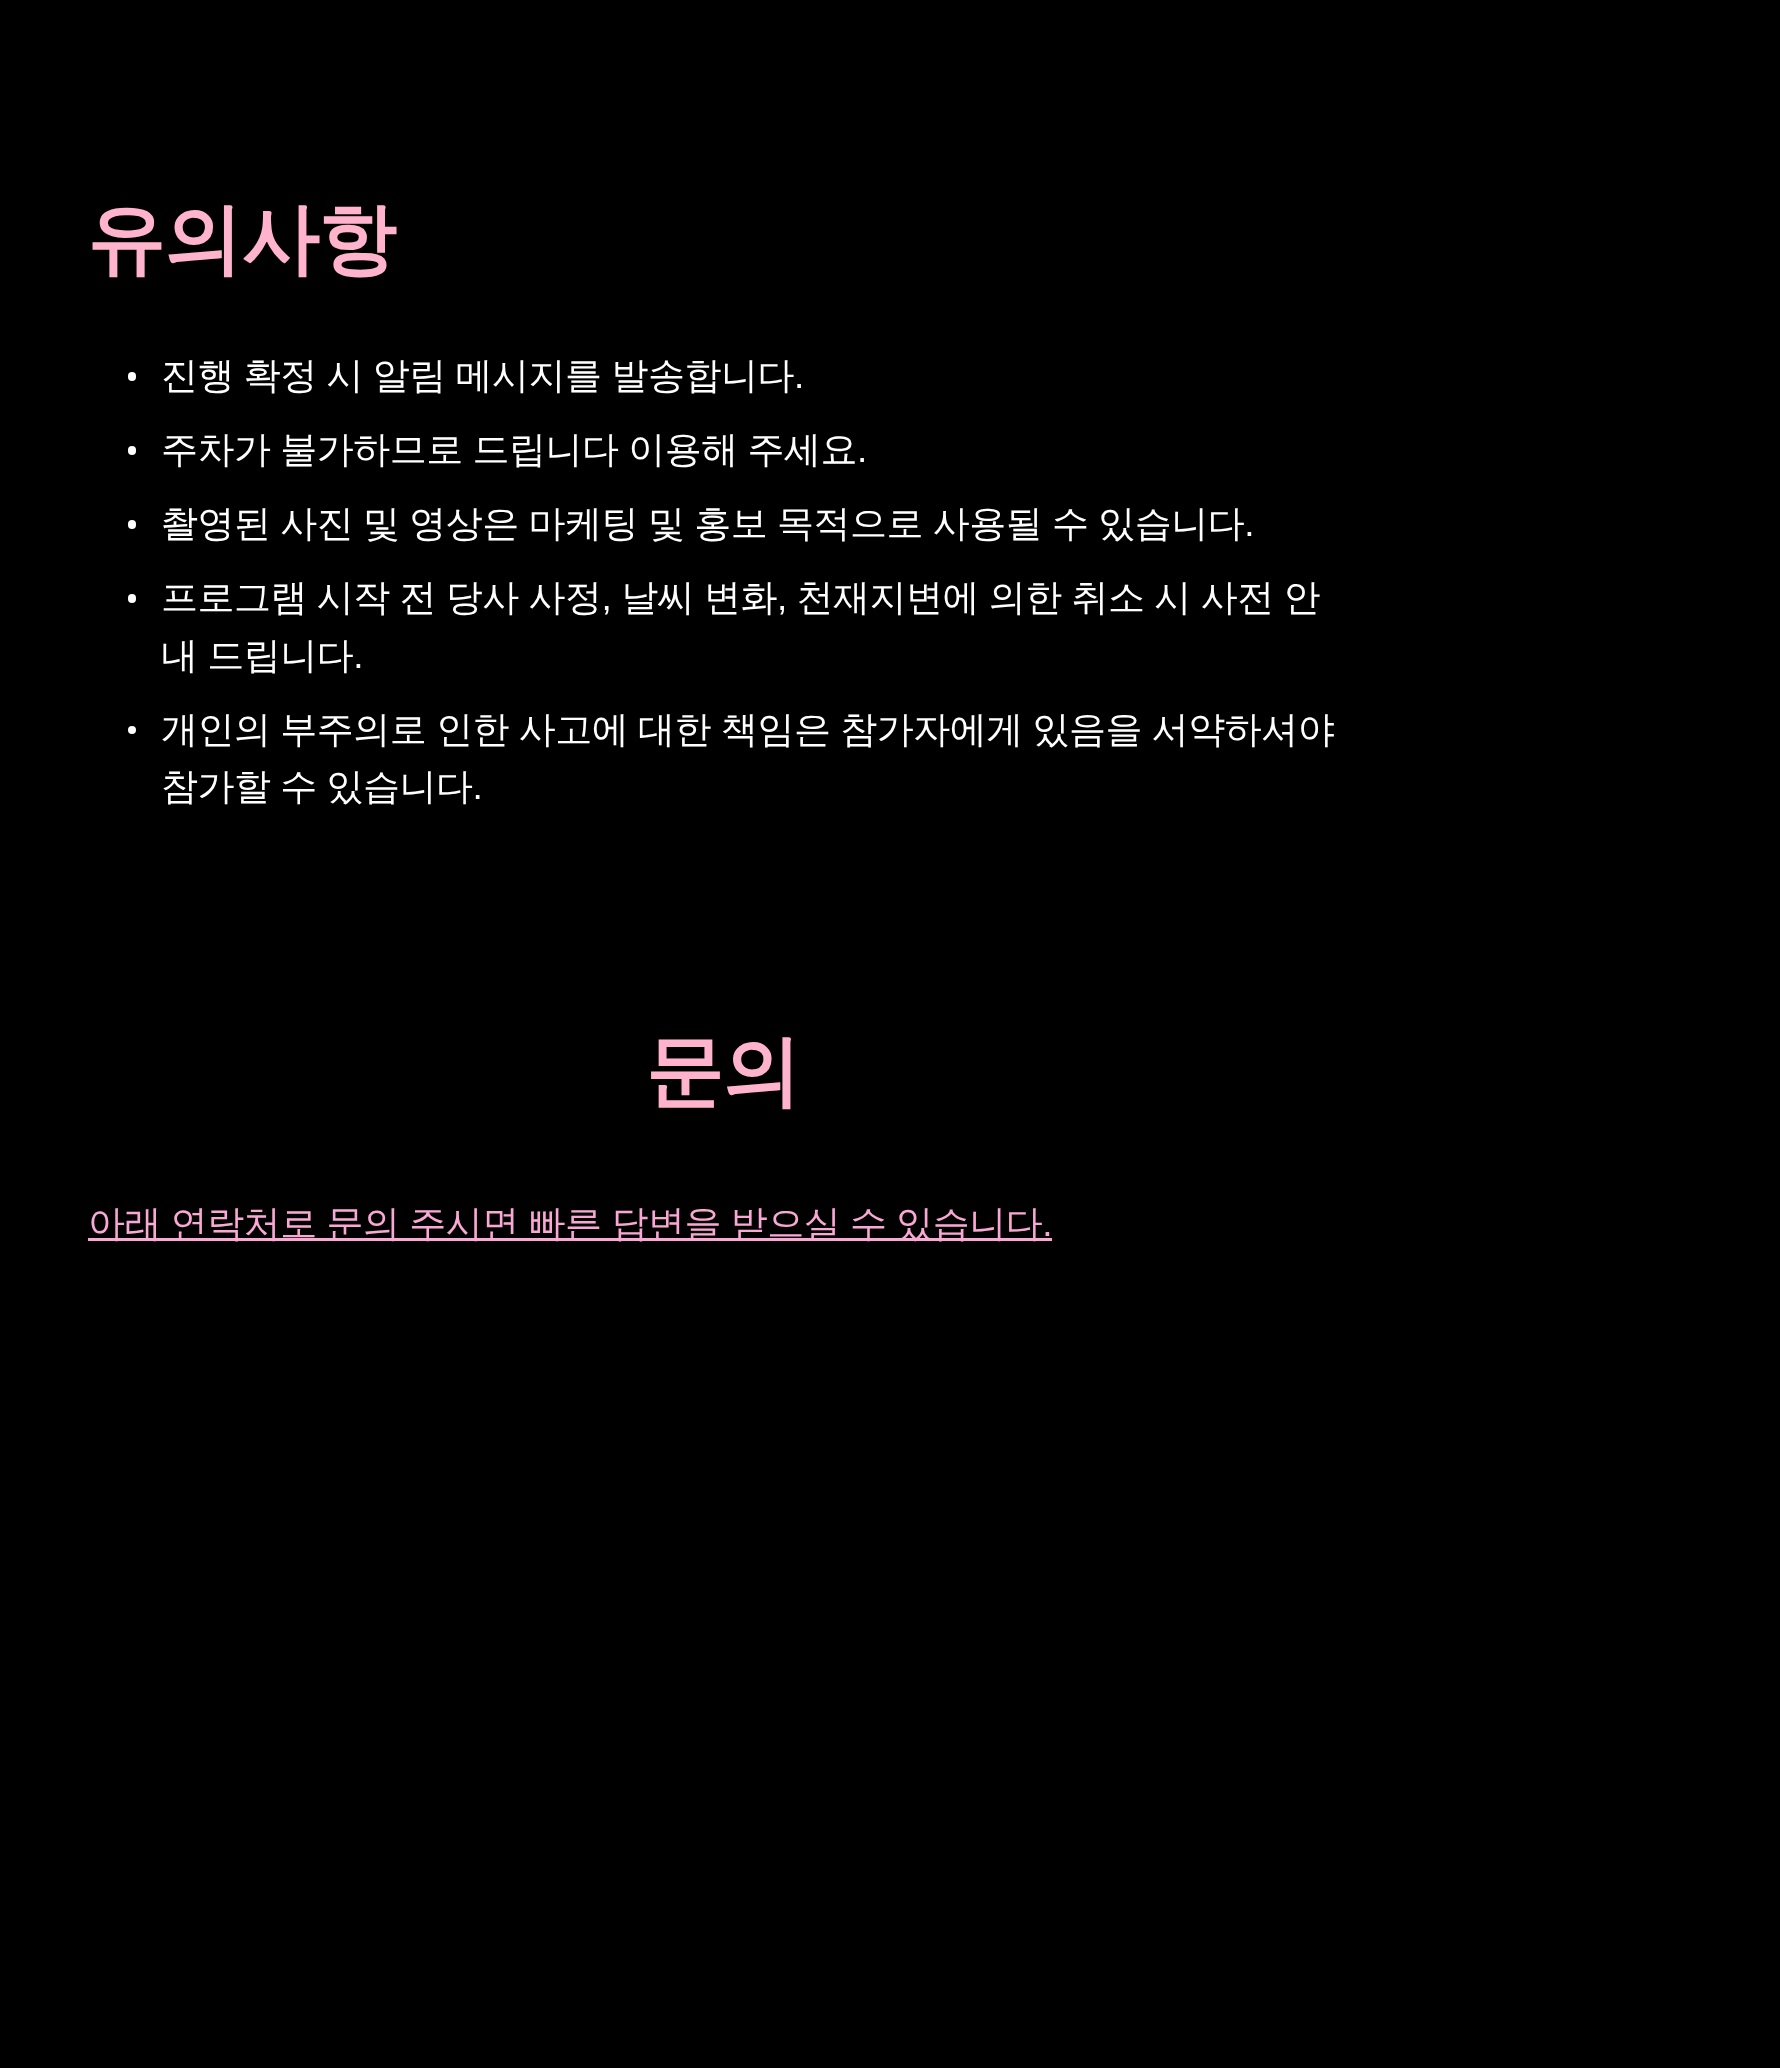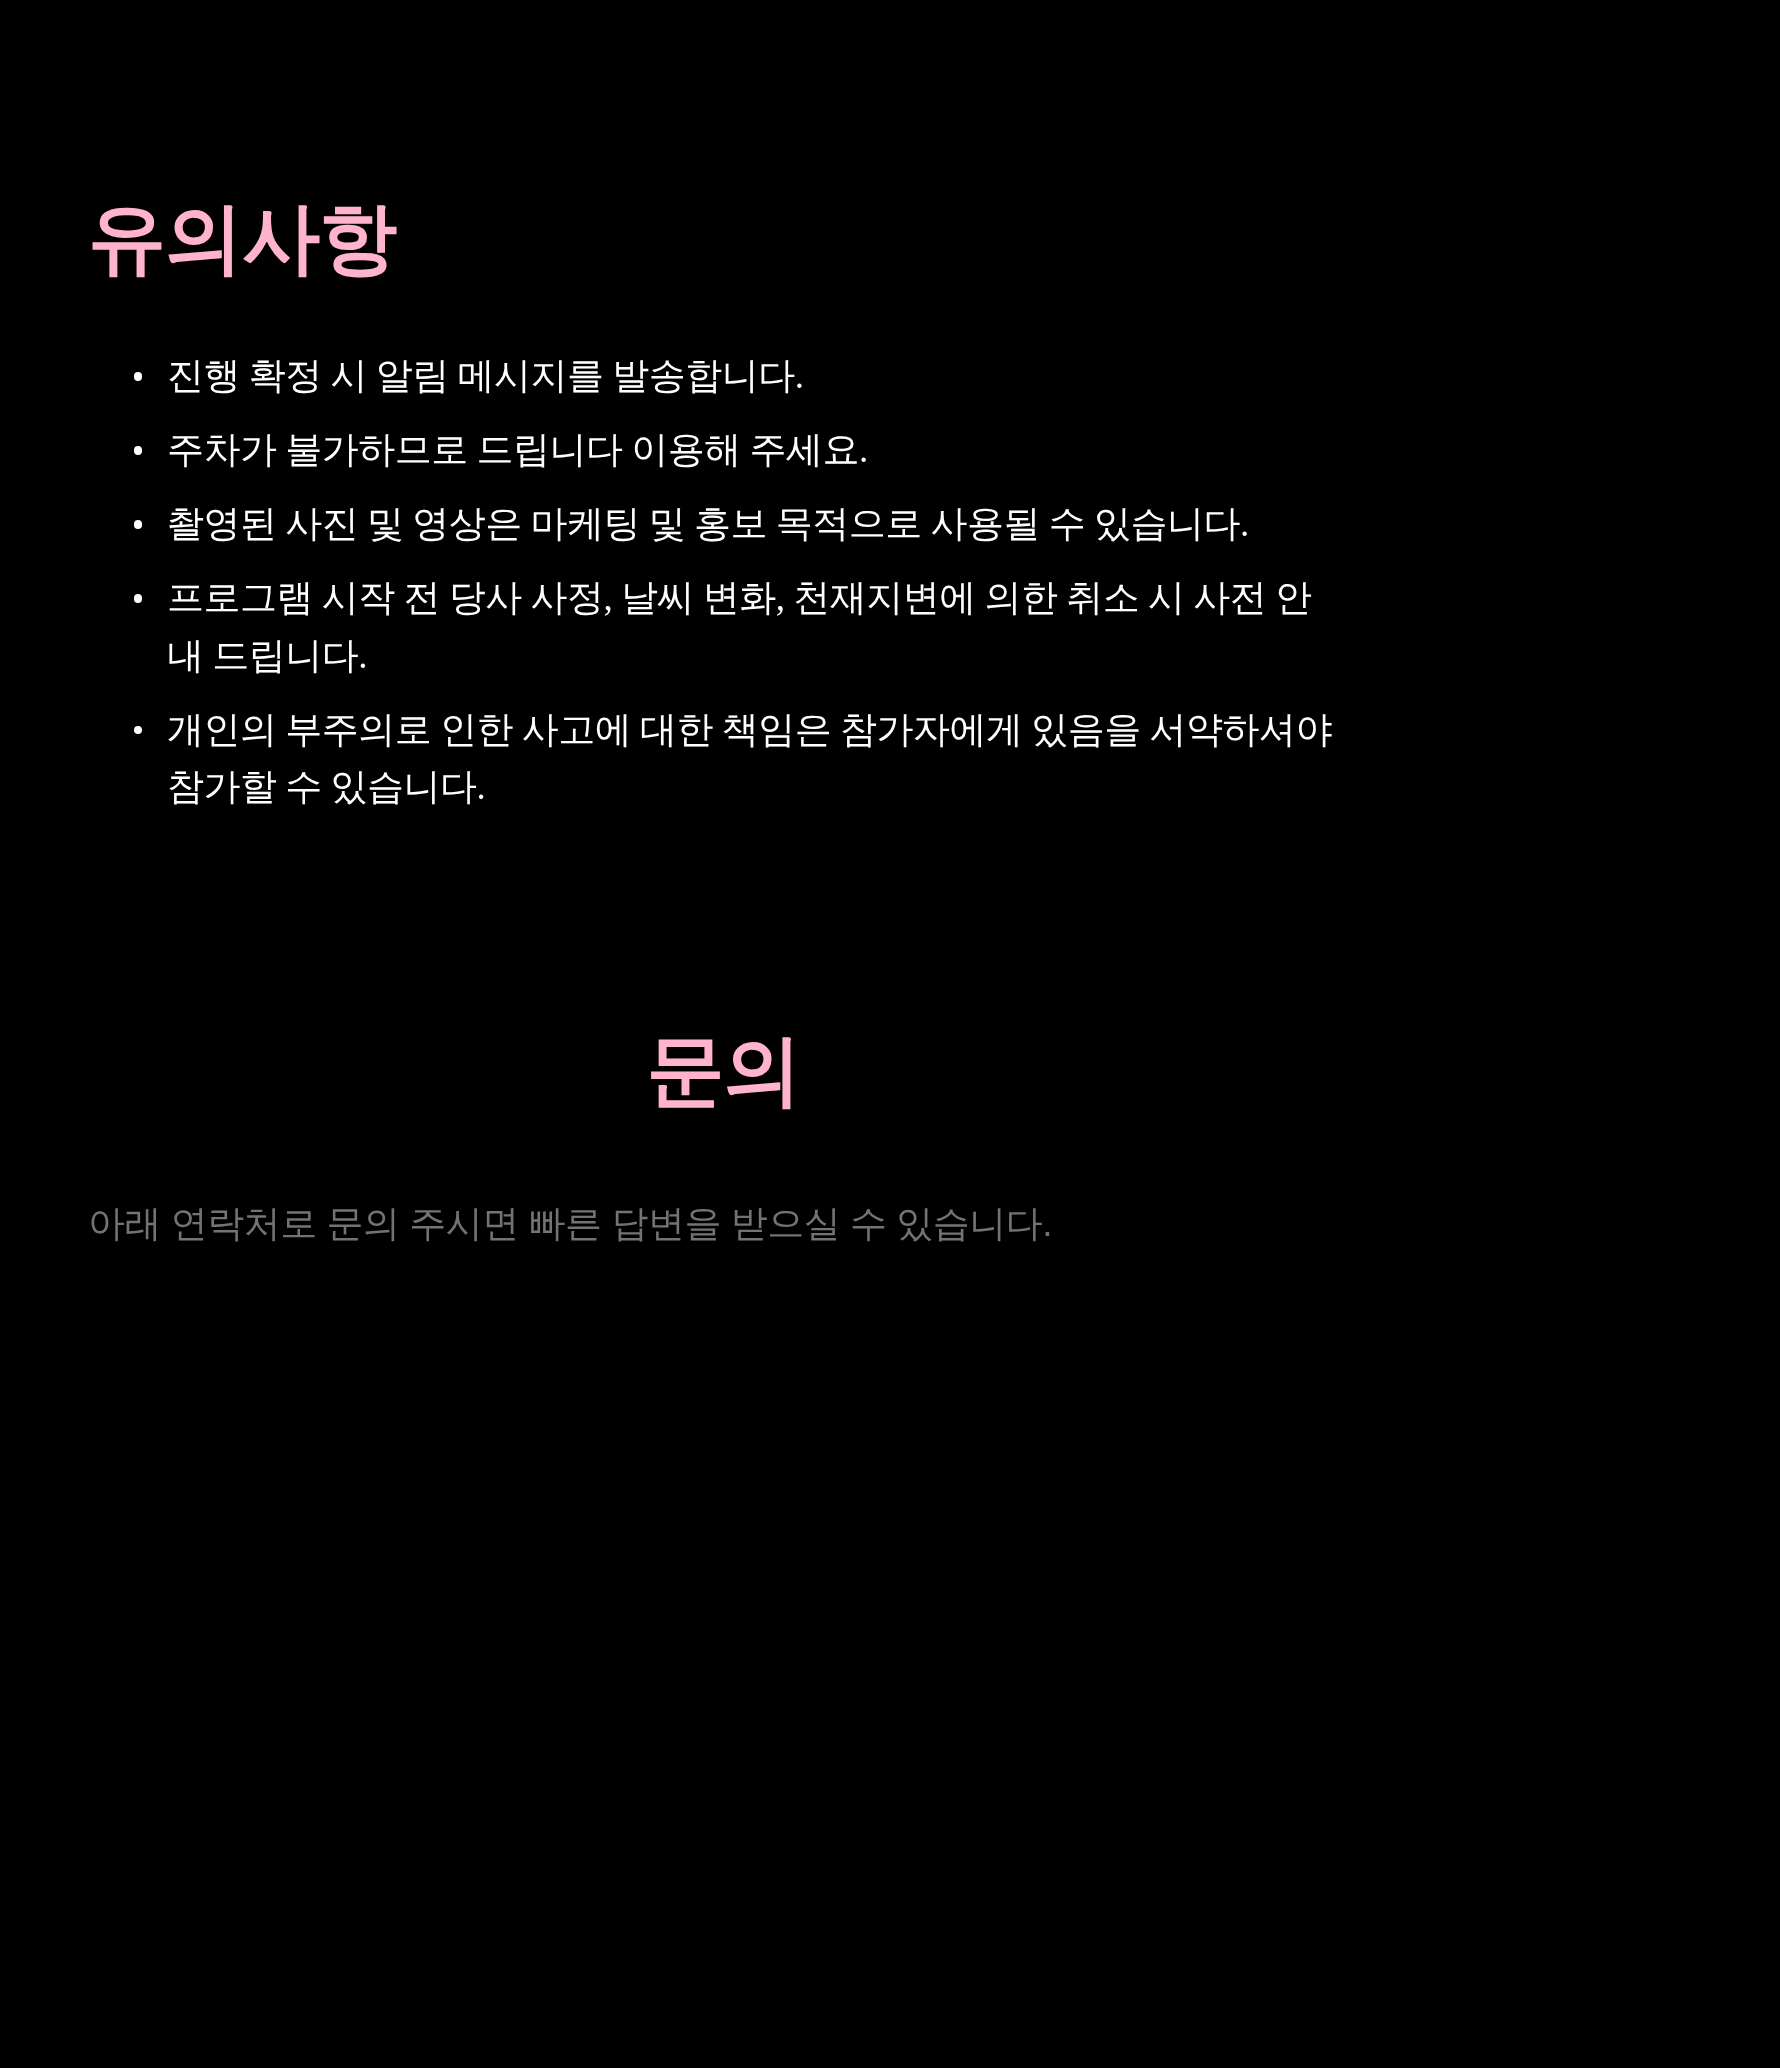--- a/index.html
+++ b/index.html
@@ -24,23 +24,22 @@
   .section-title {
     color: #ffb3cd;
     font-size: 78px;
     font-weight: bold;
     line-height: 1.12;
     letter-spacing: -0.9px;
     margin: 0 0 65px 0;
   }
   .bullet-list {
     list-style: none;
-    margin: 16px;
+    margin: 10px;
     padding: 0;
-    font-family: Liberation Serif, serif;
   }
   .bullet-list li {
     position: relative;
     padding-left: 63px;
     font-size: 37px;
     line-height: 1.55;
     color: #ffffff;
     margin-bottom: 16.7px;
     letter-spacing: -0.5px;
   }
@@ -56,23 +55,24 @@
   }
   .notice-section {
     margin-bottom: 0;
   }
   .gap-block {
     height: 195px;
   }
   .intro-line {
     font-size: 37px;
     line-height: 1.55;
-    color: #737373;
+    color: #f9a8d4;
     margin: 6px 0 56px 0;
     letter-spacing: -0.5px;
+    text-decoration: underline;
   }
   .contact-title {
     margin-bottom: 80px;
     text-align: center;
   }
   .contact-list li {
     margin-bottom: 13px;
   }
   .bottom-pad {
     height: 204px;

